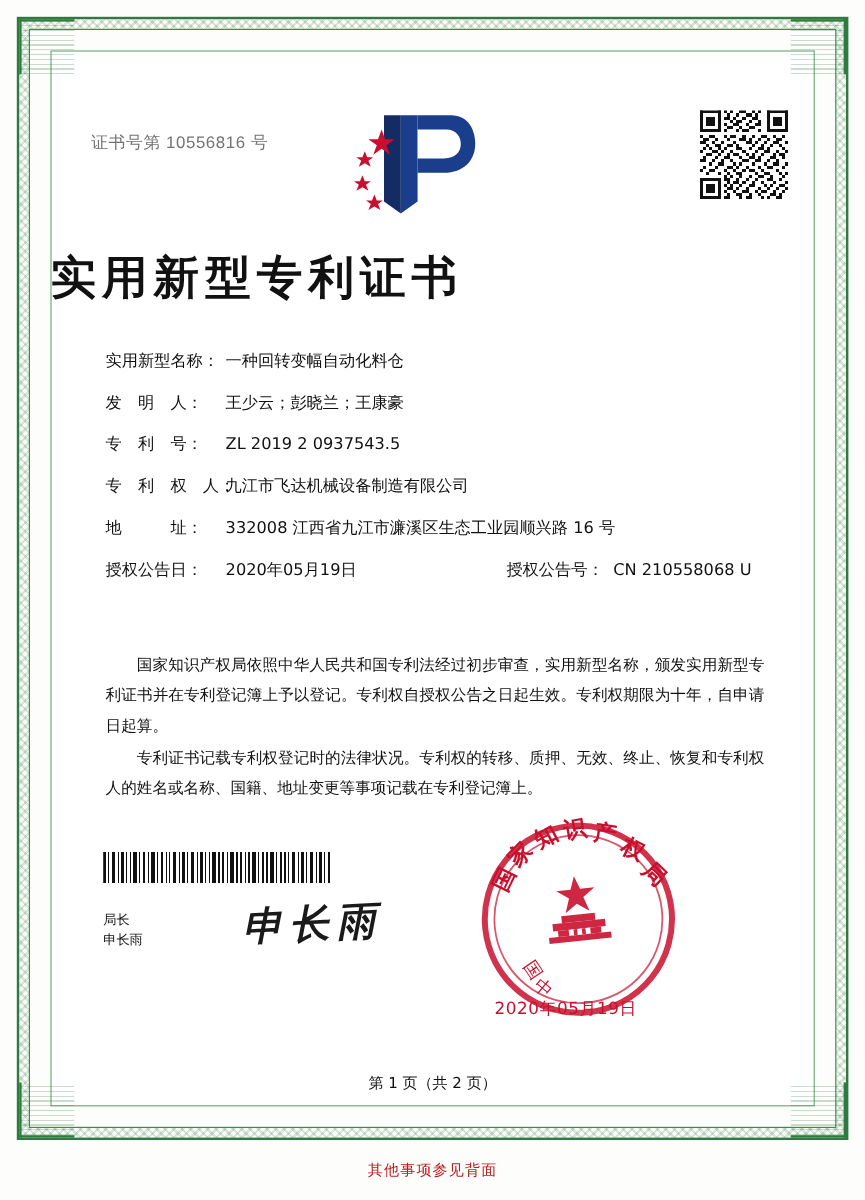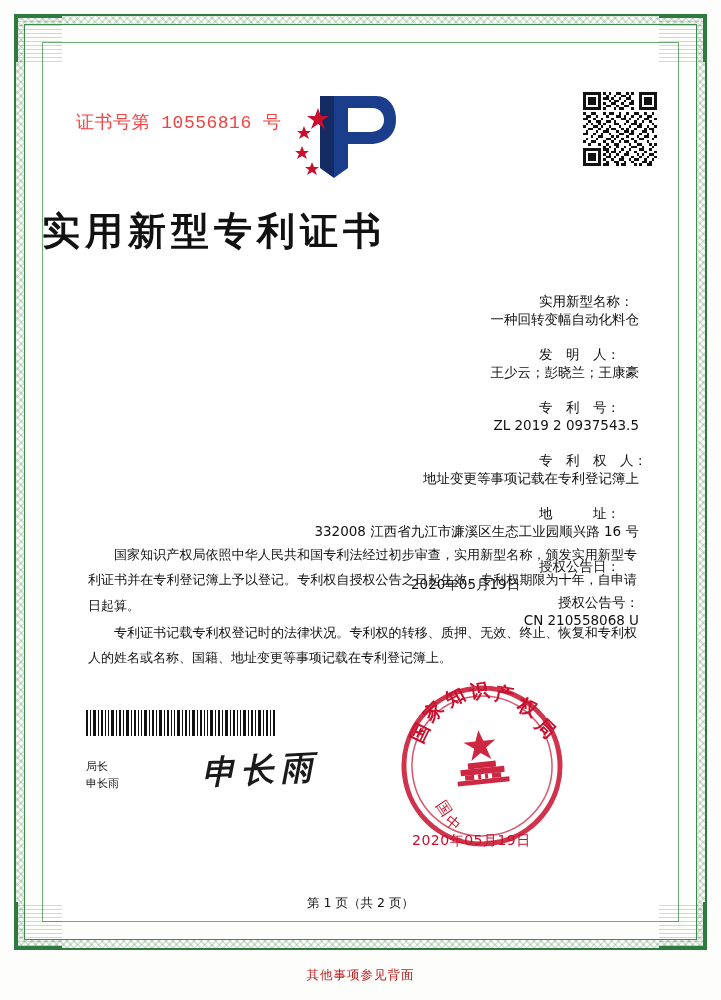--- a/index.html
+++ b/index.html
@@ -75,24 +75,24 @@
     top: 42px;
     right: 42px;
     bottom: 78px;
     box-sizing: border-box;
   }
 
   .cert-no {
     position: absolute;
     left: 34px;
     top: 68px;
-    font-size: 18px;
-    color: #ef4444;
+    font-size: 14px;
+    color: #737373;
     letter-spacing: .5px;
-    font-family: Liberation Mono, monospace;
+    font-family: Liberation Sans, sans-serif;
   }
 
   
   .logo {
     position: absolute;
     left: 248px;
     top: 48px;
     width: 112px;
     height: 92px;
   }
@@ -124,24 +124,23 @@
     position: absolute;
     left: 46px;
     right: 40px;
     top: 250px;
     font-size: 13.5px;
     color: #111;
     font-family: "DejaVu Sans", "Liberation Sans", sans-serif;
   }
   .field-row {
     display: flex;
-    align-items: flex-end;
+    align-items: flex-start;
     margin-bottom: 16.5px;
     line-height: 1.35;
-    flex-direction: column;
   }
   .field-label {
     white-space: pre;
     flex: 0 0 auto;
     width: 100px;
   }
   .field-value {
     flex: 1 1 auto;
   }
   .field-row.dual .field-value {
@@ -514,21 +513,21 @@
       <div class="field-row">
         <span class="field-label">发　明　人：</span>
         <span class="field-value">王少云；彭晓兰；王康豪</span>
       </div>
       <div class="field-row">
         <span class="field-label">专　利　号：</span>
         <span class="field-value">ZL 2019 2 0937543.5</span>
       </div>
       <div class="field-row">
         <span class="field-label">专　利　权　人：</span>
-        <span class="field-value">地址变更等事项记载在专利登记簿上</span>
+        <span class="field-value">九江市飞达机械设备制造有限公司</span>
       </div>
       <div class="field-row">
         <span class="field-label">地　　　址：</span>
         <span class="field-value">332008 江西省九江市濂溪区生态工业园顺兴路 16 号</span>
       </div>
       <div class="field-row dual">
         <span class="field-label">授权公告日：</span>
         <span class="field-value">2020年05月19日</span>
         <span class="field-label2">授权公告号：</span>
         <span class="field-value2">CN 210558068 U</span>

